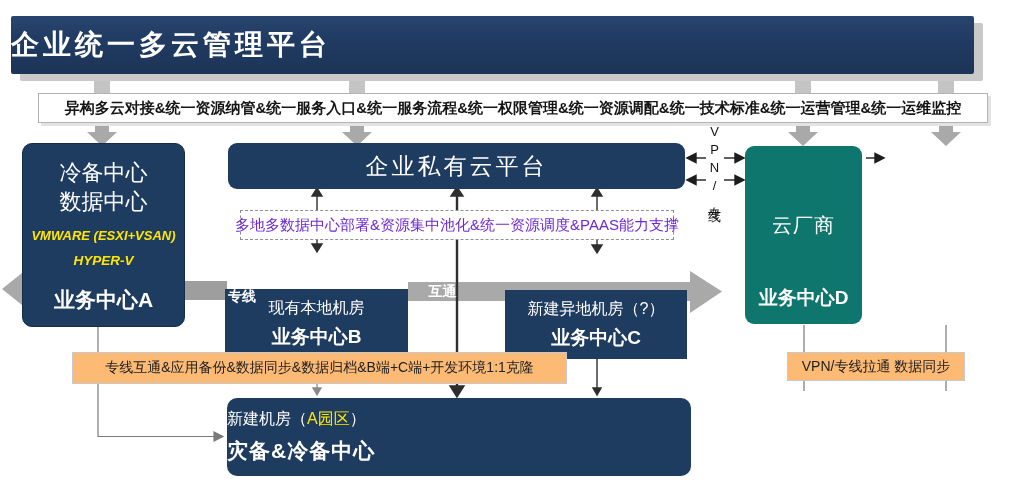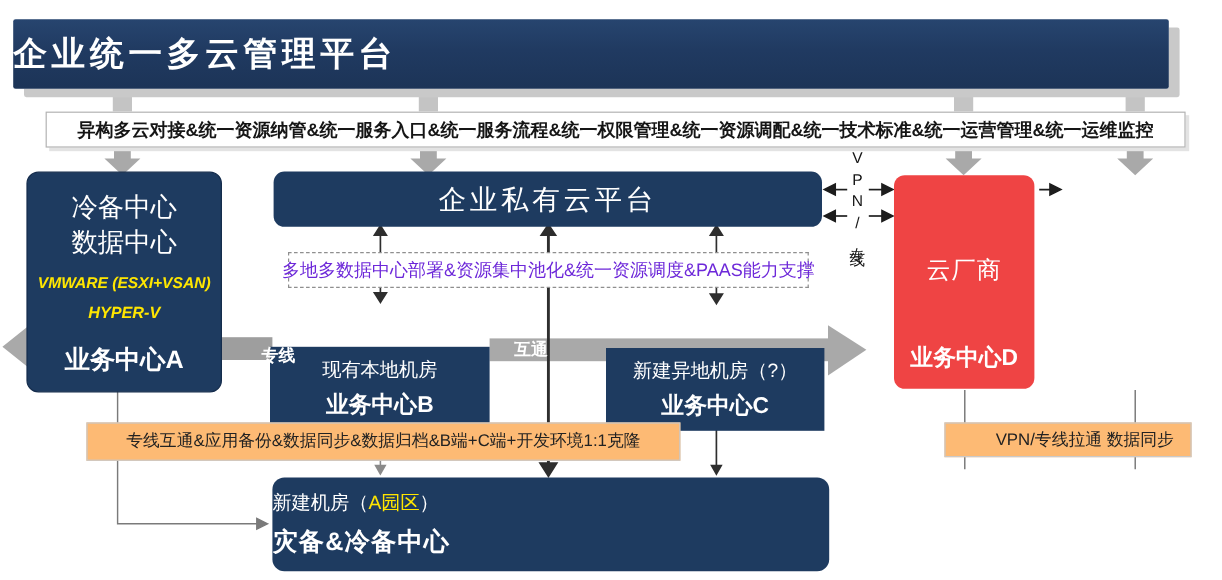--- a/index.html
+++ b/index.html
@@ -18,21 +18,21 @@
   .banner span{color:#fff;font-size:28px;font-weight:bold;letter-spacing:4px;}
   
   .strip{
     left:38px;top:93px;width:948px;height:28px;background:#fff;
     border:1px solid #b3b3b3;box-shadow:3px 3px 0 #e3e3e3;
     display:flex;align-items:center;justify-content:center;z-index:2;text-align:right;
   }
   .strip span{font-size:15px;font-weight:bold;color:#151515;white-space:nowrap;}
   
   .navy{background:#1e3b60;color:#fff;z-index:2;}
-  .blue{background:#ef4444;color:#fff;z-index:2;border-radius:9px;}
+  .blue{background:#0f766e;color:#fff;z-index:2;border-radius:9px;}
   
   .dc-a{left:22px;top:143px;width:161px;height:182px;border-radius:10px;
         border:1px solid #152c4c;display:flex;flex-direction:column;align-items:center;text-align:center;}
   .dc-a .t{margin-top:15px;font-size:22px;line-height:1.3;white-space:pre-line;}
   .dc-a .y1{margin-top:12px;font-size:13px;font-weight:bold;font-style:italic;color:#ffe600;}
   .dc-a .y2{margin-top:10px;font-size:13.5px;font-weight:bold;font-style:italic;color:#ffe600;}
   .dc-a .lbl{margin-top:auto;margin-bottom:12px;font-size:21px;font-weight:bold;}
   
   .cloud{left:228px;top:143px;width:457px;height:46px;border-radius:9px;
          display:flex;align-items:center;justify-content:center;}
@@ -51,37 +51,37 @@
   .vendor .lbl{margin-top:auto;margin-bottom:13px;font-size:19px;font-weight:bold;}
   
   .dashed{
     left:240px;top:210px;width:432px;height:28px;background:#fff;
     border:1px dashed #8f8f8f;display:flex;align-items:center;justify-content:center;z-index:2;
   }
   .dashed span{font-size:15px;color:#6d28d9;font-weight:500;white-space:nowrap;}
   
   .note{background:#fdba74;border:1px solid #c9c9c9;display:flex;align-items:center;justify-content:center;z-index:2;}
   .note-sync{left:72px;top:352px;width:493px;height:30px;}
-  .note-vpn{left:787px;top:352px;width:176px;height:27px;padding-left:28px;}
+  .note-vpn{left:787px;top:352px;width:176px;height:27px;}
   .note span{font-size:14px;color:#222;white-space:nowrap;}
   
   .disaster{left:227px;top:398px;width:464px;height:78px;border-radius:10px;
             display:flex;flex-direction:column;justify-content:center;gap:7px;}
   .disaster .t{font-size:16px;}
   .disaster .t .hl{color:#ffe600;}
   .disaster .lbl{font-size:21px;font-weight:bold;letter-spacing:1px;}
   
   .vpn-vert{left:702px;top:124px;width:24px;height:106px;z-index:2;
             writing-mode:vertical-rl;text-orientation:upright;
             font-size:13px;font-weight:500;color:#141414;letter-spacing:3px;
             display:flex;align-items:center;}
   
   .bar-lbl{z-index:2;color:#fff;font-size:14px;font-weight:bold;display:flex;
            align-items:center;justify-content:center;}
-  .lbl-zx{left:188px;top:282px;width:42px;height:29px;padding-left:23px;}
+  .lbl-zx{left:198px;top:282px;width:42px;height:29px;padding-left:23px;}
   .lbl-ht{left:426px;top:283px;width:33px;height:17px;}
   svg.overlay{position:absolute;left:0;top:0;z-index:1;}
 </style>
 </head>
 <body>
 
 <div class="canvas">
 
   <svg class="overlay" width="1018" height="483">
 

